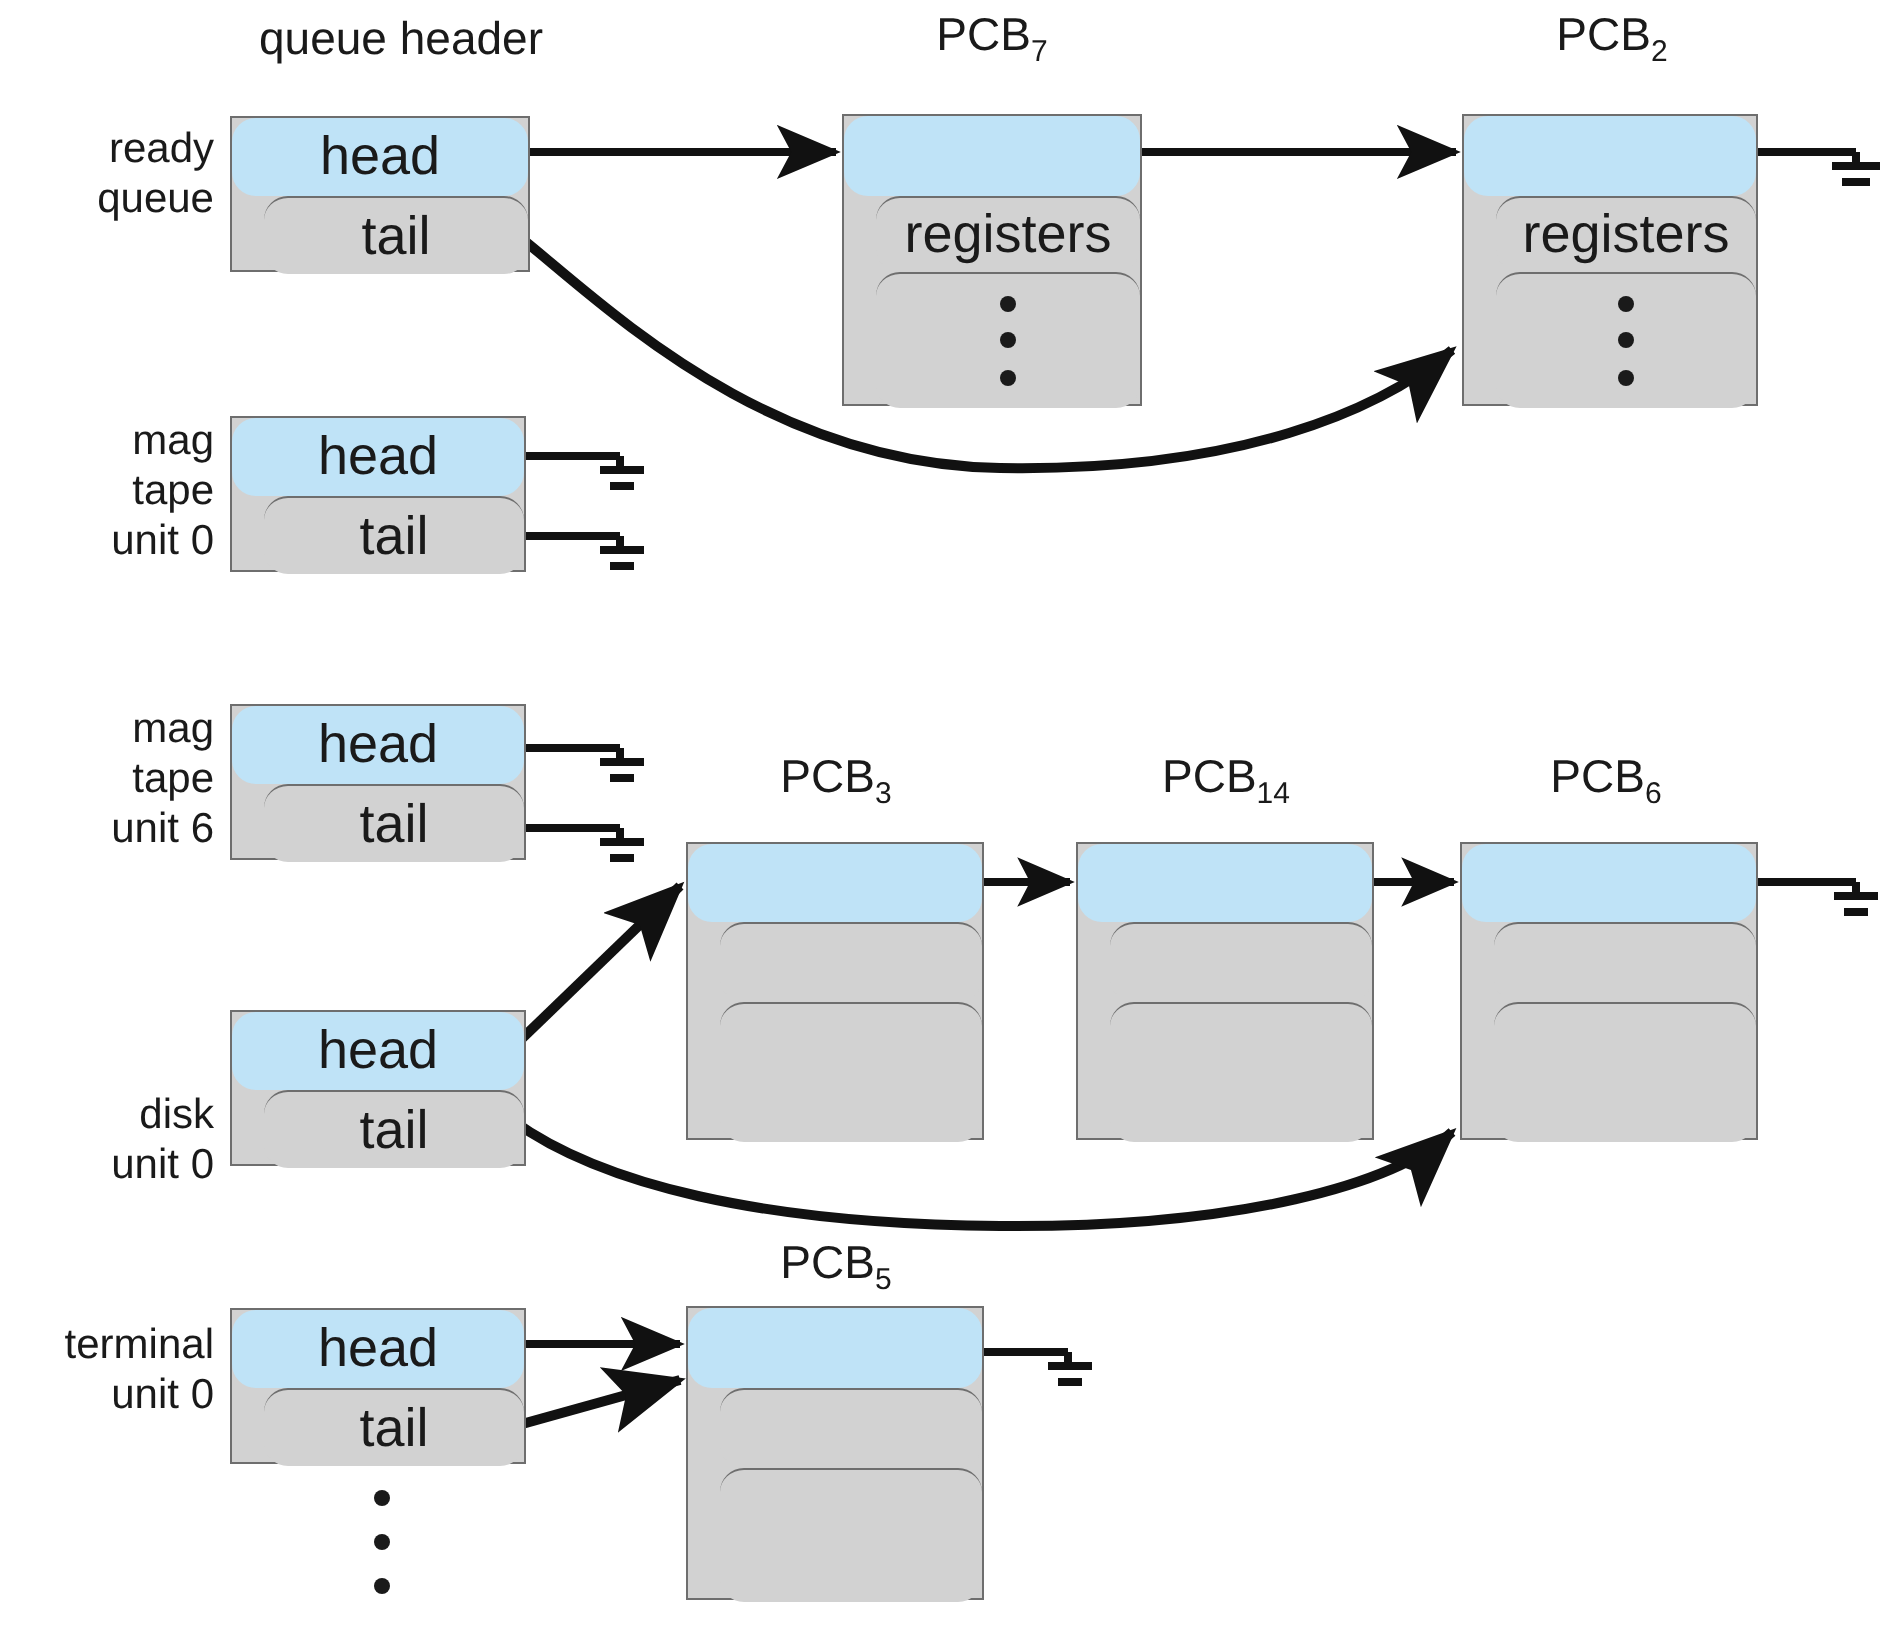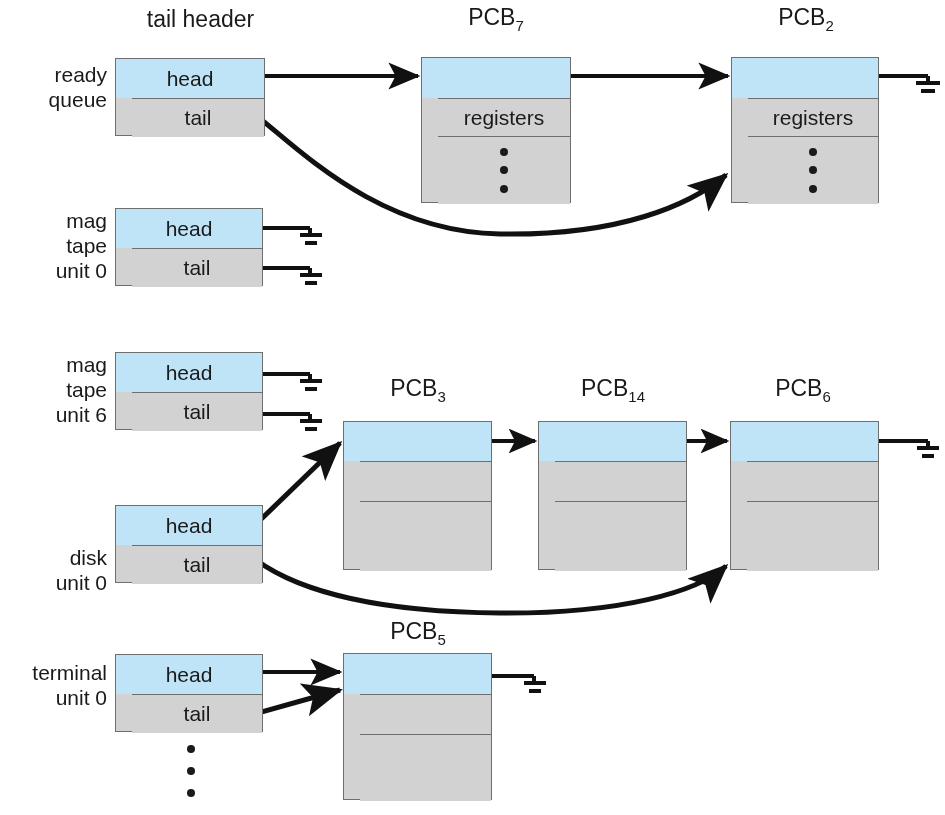--- a/index.html
+++ b/index.html
@@ -3,21 +3,21 @@
 <meta charset="utf-8">
 <style>
   html,body{margin:0;padding:0;background:#fff;}
   body{width:945px;height:815px;position:relative;overflow:hidden;
        font-family:"Liberation Sans","DejaVu Sans",sans-serif;color:#1a1a1a;}
   #stage{position:absolute;left:0;top:0;width:945px;height:815px;}
   .svglayer{position:absolute;left:0;top:0;width:945px;height:815px;pointer-events:none;}
   .box{position:absolute;box-sizing:border-box;border:1.5px solid #6e6e6e;background:#d2d2d2;}
   .cell{position:absolute;box-sizing:border-box;left:0;right:0;
         display:flex;align-items:center;justify-content:center;
-        font-size:21px;color:#1a1a1a;white-space:nowrap;}
+        font-size:27px;color:#1a1a1a;white-space:nowrap;border-radius:12px;}
   .cell.blue{background:#bfe3f7;}
   .cell.gray{background:#d2d2d2;}
   .cell.divline{border-top:1.5px solid #6e6e6e;margin-left:16px;}
   .label{position:absolute;font-size:21px;line-height:25px;color:#1a1a1a;
          text-align:right;white-space:nowrap;}
   .toplabel{position:absolute;font-size:23px;line-height:26px;color:#1a1a1a;
             white-space:nowrap;text-align:center;}
   .toplabel sub{font-size:15px;}
   .dots{position:absolute;display:flex;flex-direction:column;align-items:center;
         justify-content:space-around;}
@@ -98,21 +98,21 @@
 
     <line x1="472" y1="676" x2="534" y2="676" stroke="#111111" stroke-width="4"></line>
     <g stroke="#111111" stroke-width="4" fill="none">
       <line x1="534" y1="676" x2="534" y2="682"></line>
       <line x1="524" y1="683" x2="546" y2="683"></line>
       <line x1="529" y1="691" x2="541" y2="691"></line>
     </g>
   </svg>
 
   <div id="titles">
-      <div class="toplabel" style="left: 113px; top: 6px; width: 175px;">tail header</div>
+      <div class="toplabel" style="left: 113px; top: 6px; width: 175px;">queue header</div>
       <div class="toplabel" style="left: 421px; top: 4px; width: 150px;">PCB<sub>7</sub></div>
       <div class="toplabel" style="left: 731px; top: 4px; width: 150px;">PCB<sub>2</sub></div>
       <div class="toplabel" style="left: 343px; top: 375px; width: 150px;">PCB<sub>3</sub></div>
       <div class="toplabel" style="left: 538px; top: 375px; width: 150px;">PCB<sub>14</sub></div>
       <div class="toplabel" style="left: 728px; top: 375px; width: 150px;">PCB<sub>6</sub></div>
       <div class="toplabel" style="left: 343px; top: 618px; width: 150px;">PCB<sub>5</sub></div>
     </div>
 
   <div id="qlabels">
       <div class="label" style="left: 10px; top: 62px; width: 97px;">

